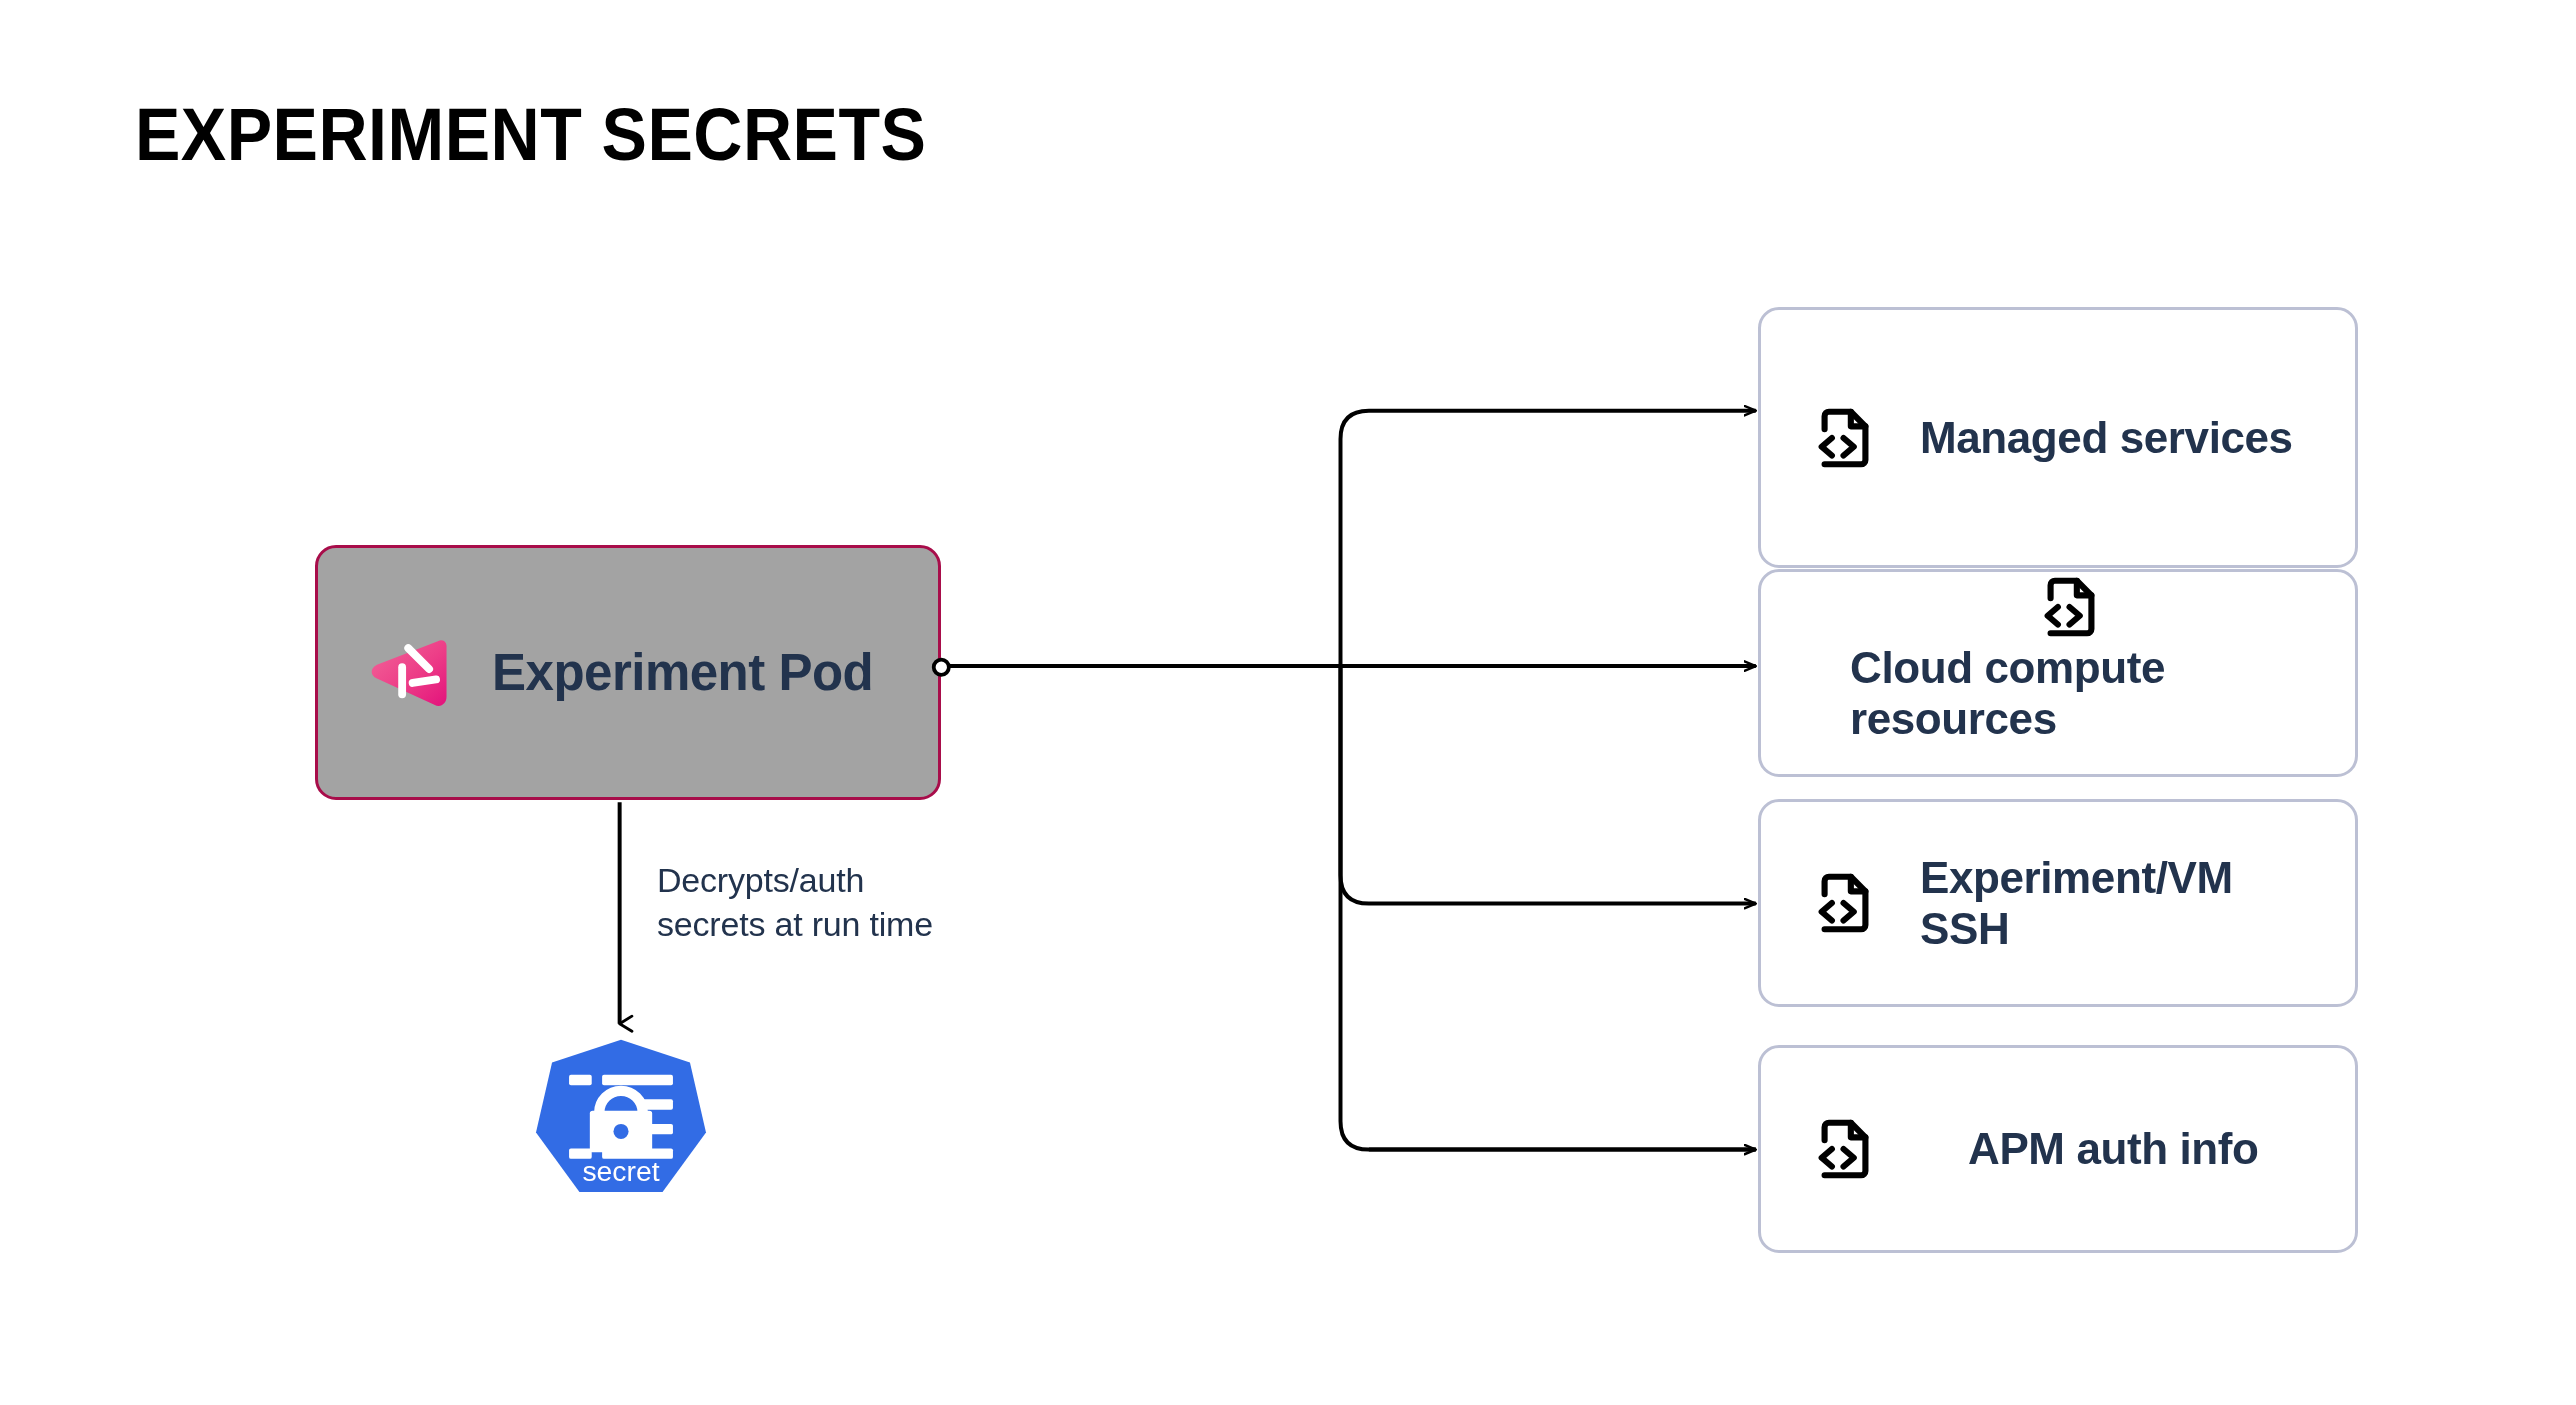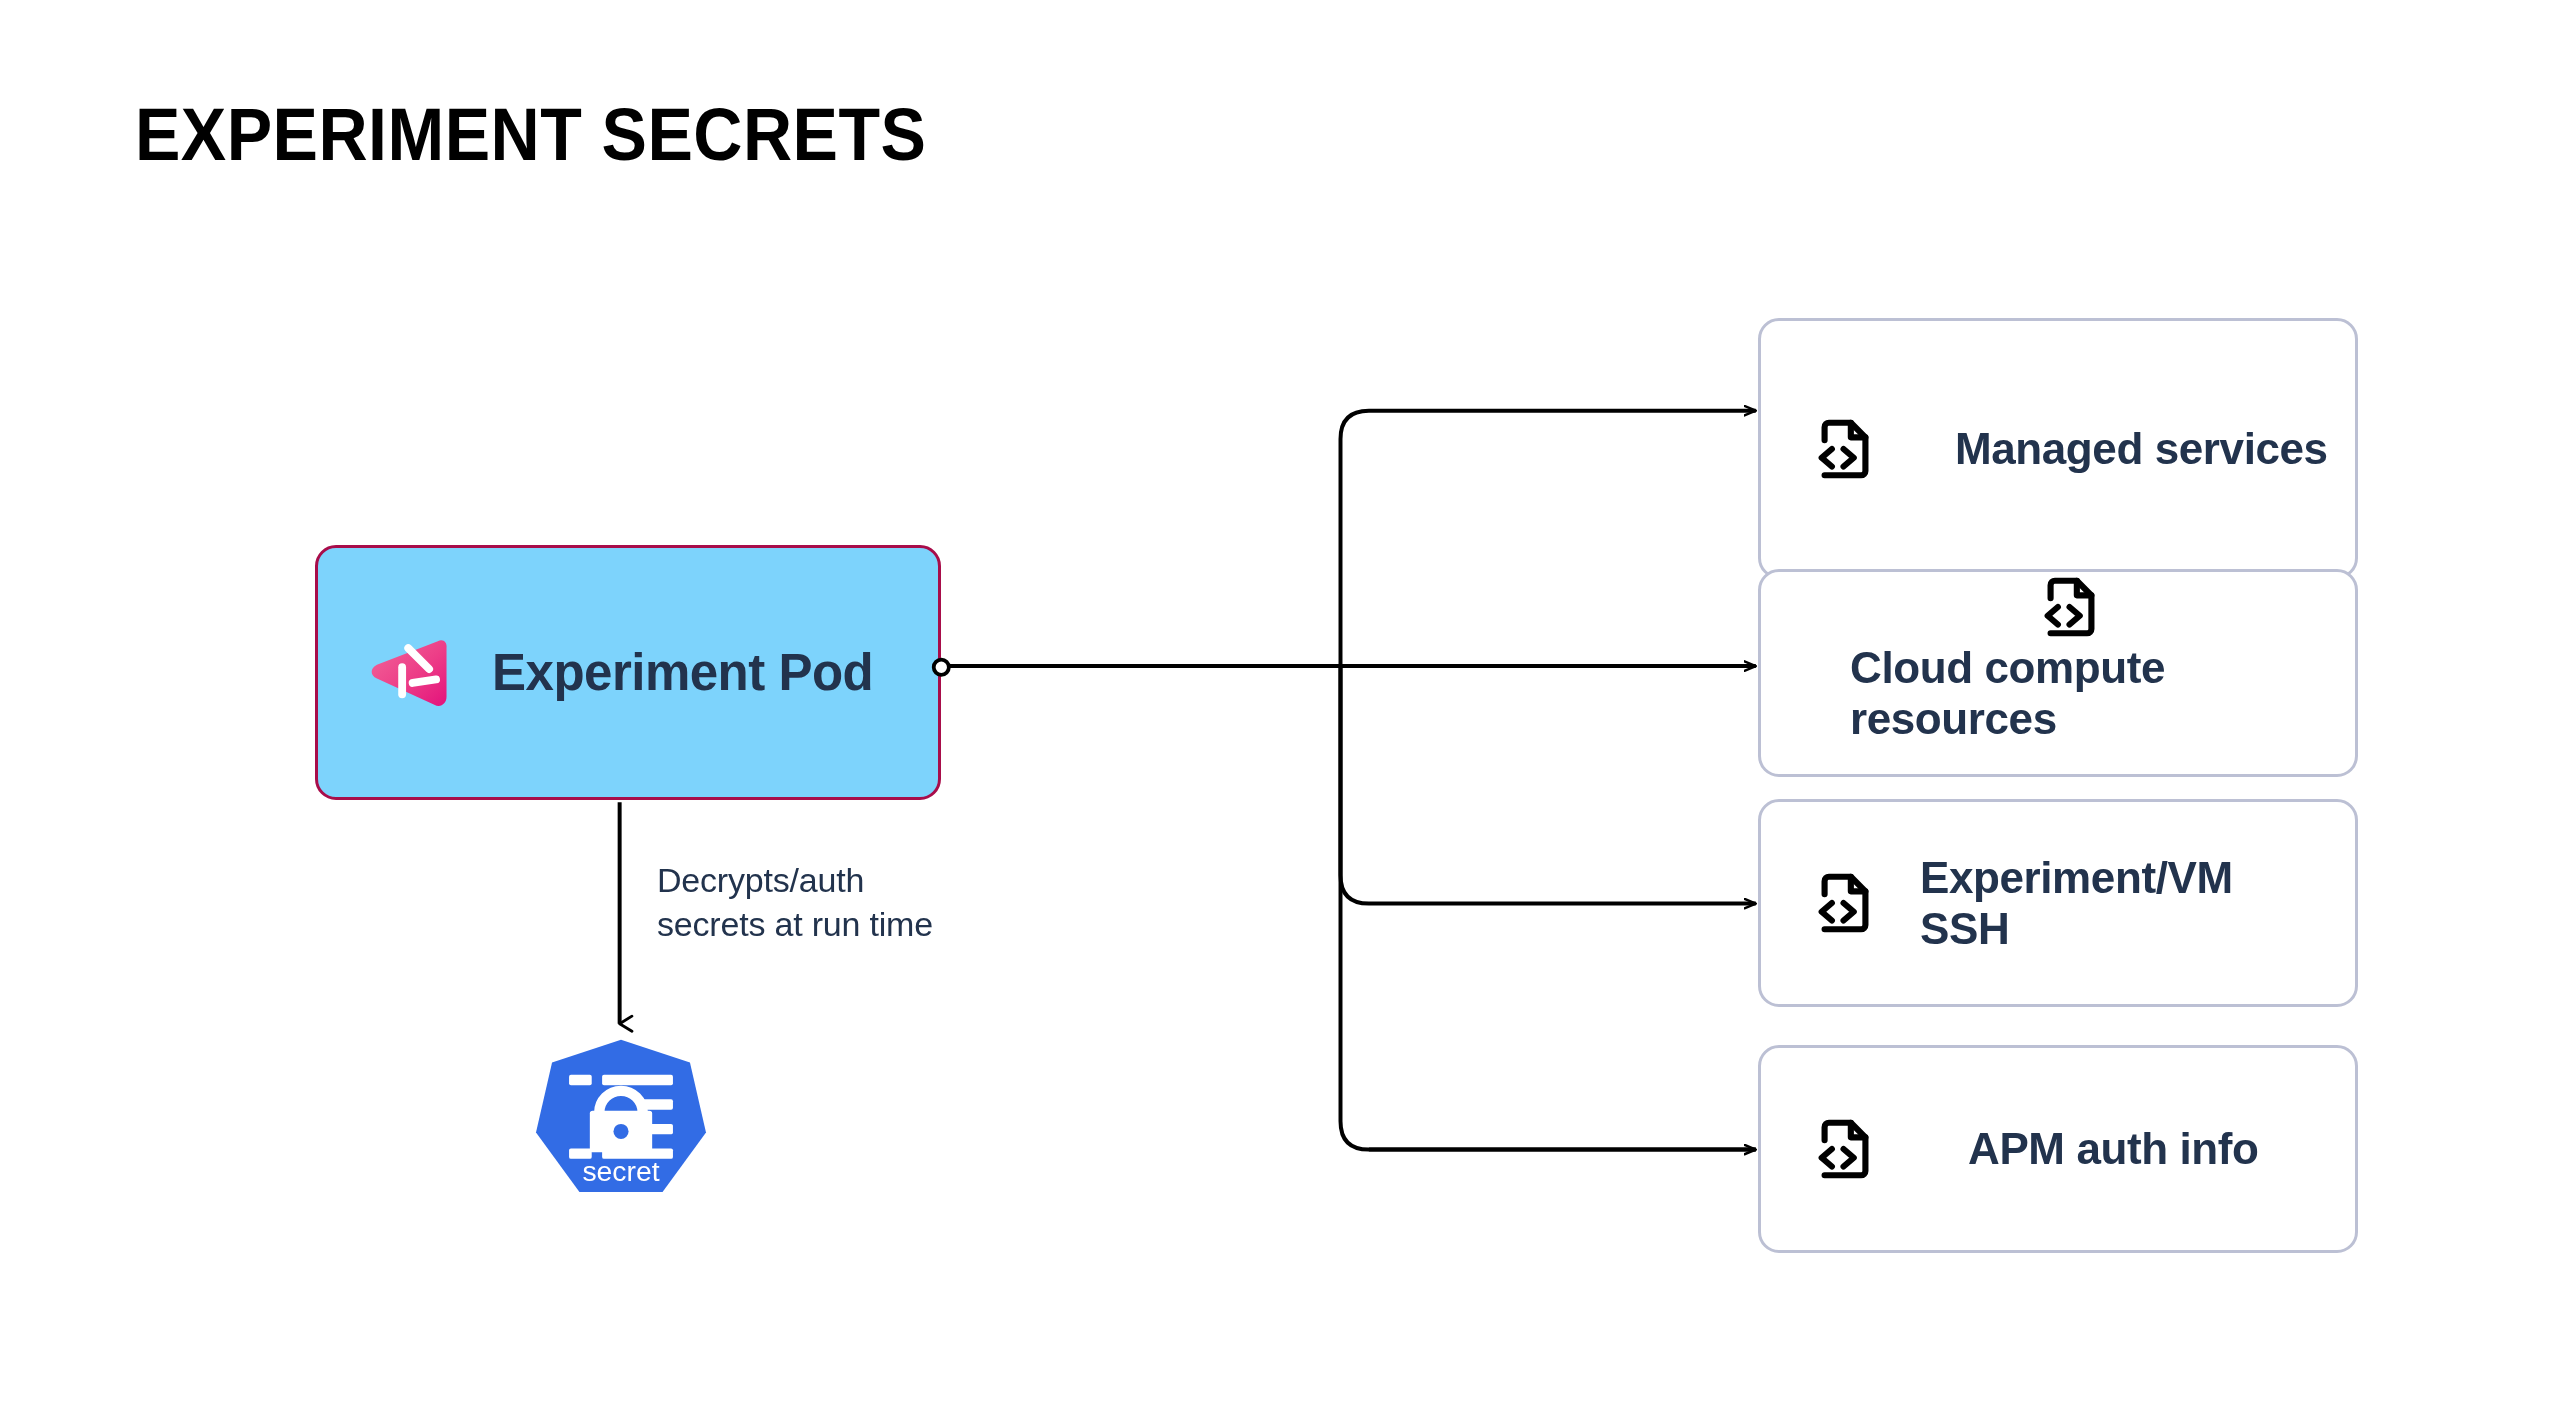--- a/index.html
+++ b/index.html
@@ -45,21 +45,21 @@
   
   #pod-box {
     position: absolute;
     left: 315px;
     top: 545px;
     width: 626px;
     height: 255px;
     box-sizing: border-box;
     border: 3.8px solid #a80d4a;
     border-radius: 21px;
-    background: #7dd3fc;
+    background: #a3a3a3;
     display: flex;
     align-items: center;
     padding-left: 45px;
   }
   #pod-icon {
     width: 87px;
     height: 87px;
     flex: 0 0 auto;
   }
   #pod-label {
@@ -109,21 +109,21 @@
   }
   .card-icon { width: 70px; height: 70px; flex: 0 0 auto; }
   .card-label {
     margin-left: 40px;
     font-size: 44px;
     font-weight: bold;
     color: #22334d;
     line-height: 1.16;
     letter-spacing: -0.4px;
   }
-  #card-0 { top: 318px;  height: 261px; gap: 35px; }
+  #card-0 { top: 307px;  height: 261px; }
   #card-1 { top: 569px;  height: 208px; flex-direction: column; }
   #card-2 { top: 799px;  height: 208px; }
   #card-3 { top: 1045px; height: 208px; gap: 48px; }
 </style>
 </head>
 <body>
 
 <div id="page-title">EXPERIMENT SECRETS</div>
 
 <svg id="connectors" viewBox="0 0 2723 1486" xmlns="http://www.w3.org/2000/svg">

